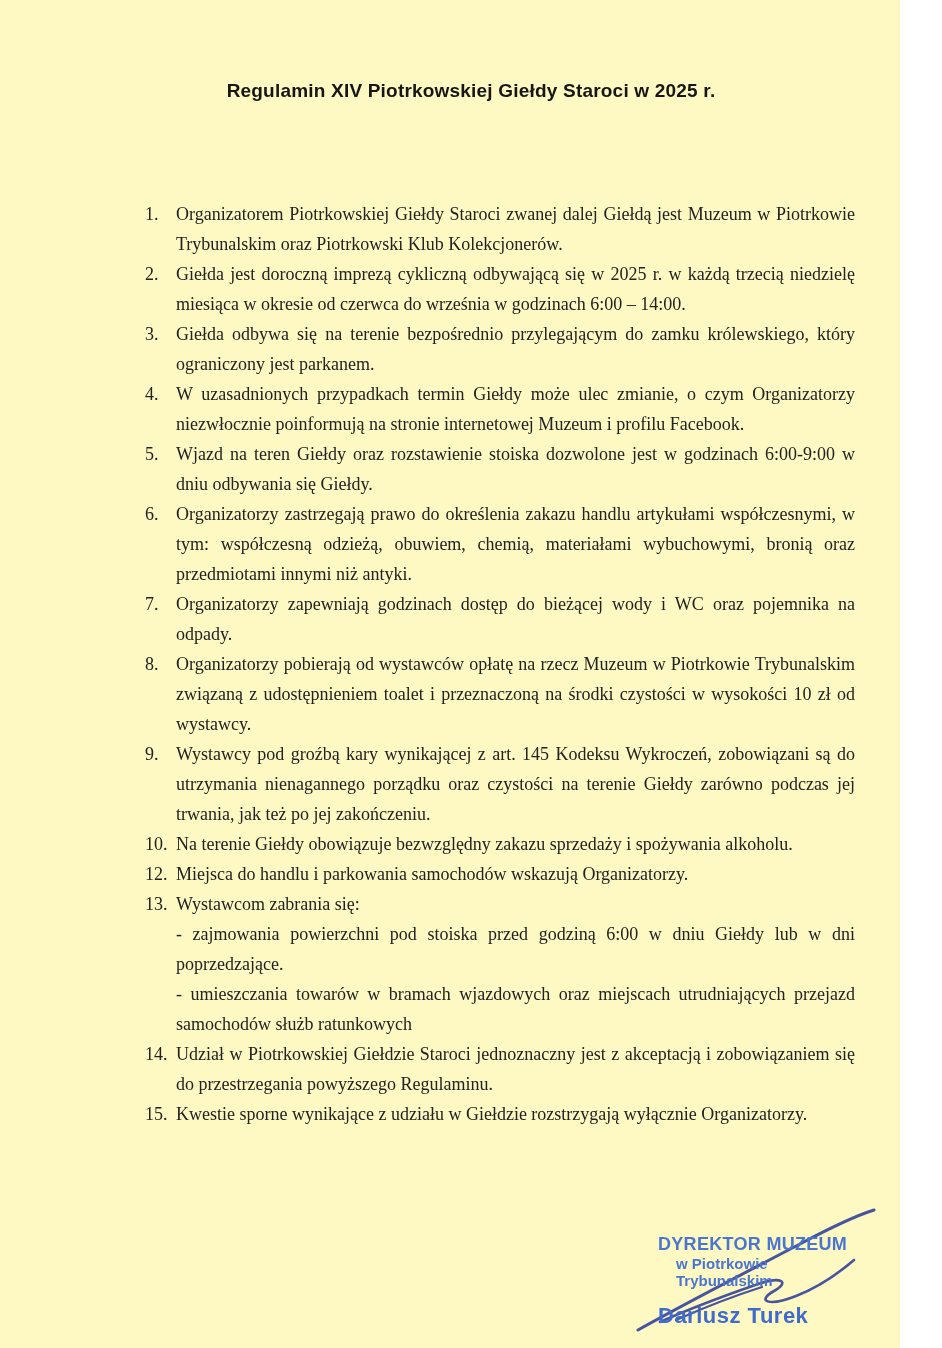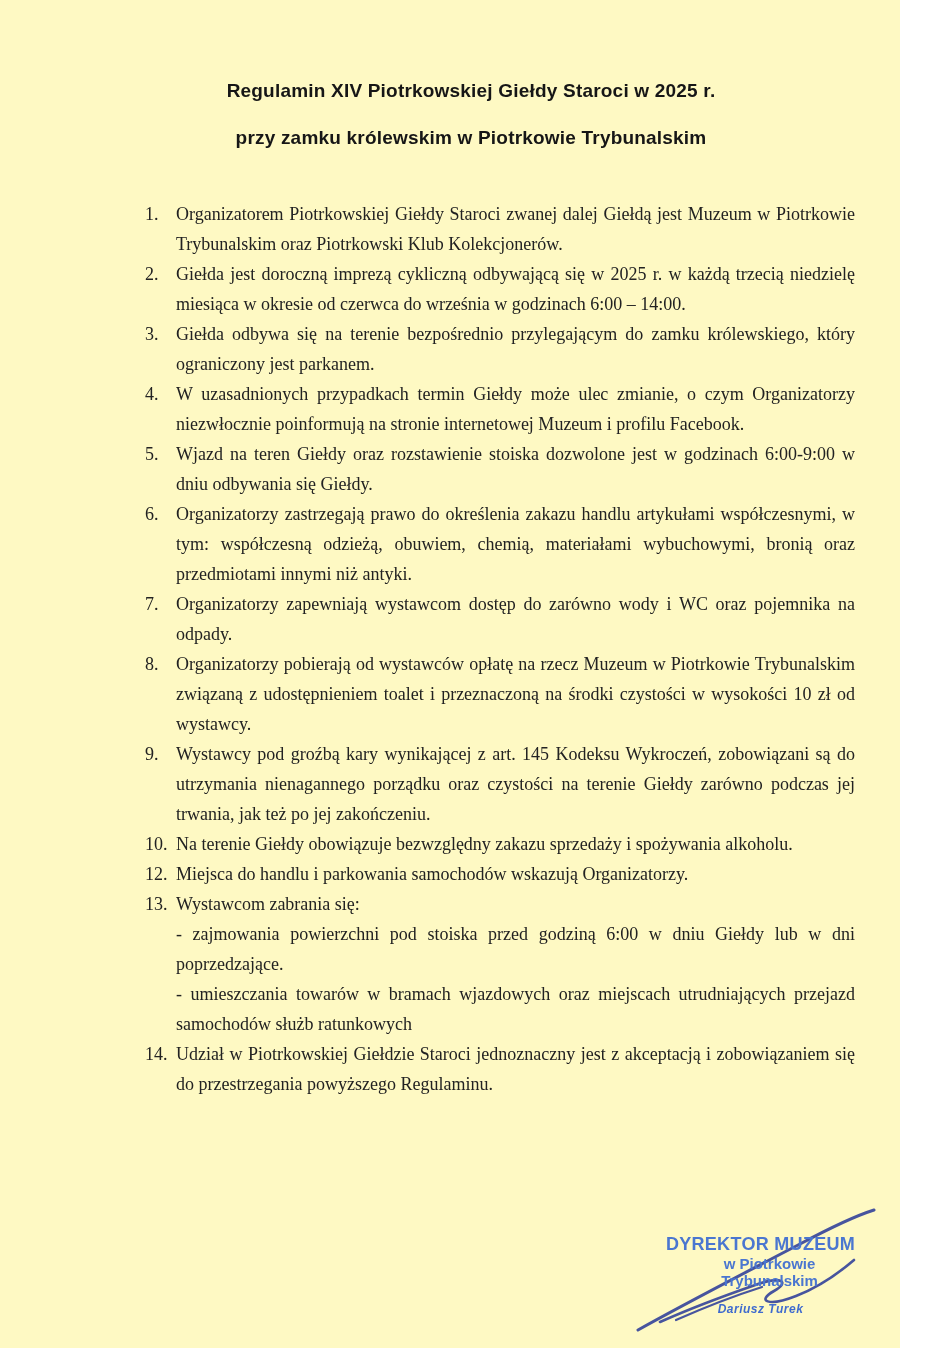--- a/index.html
+++ b/index.html
@@ -53,47 +53,46 @@
     text-align: left;
   }
   .item-body div {
     text-align: justify;
   }
   .stamp {
     position: absolute;
     top: 1234px;
     left: 658px;
     width: 205px;
-    text-align: center;
+    text-align: left;
     font-family: "Liberation Sans", sans-serif;
     font-weight: bold;
     line-height: 1.15;
   }
   .stamp-line1 { font-size: 18px; letter-spacing: 0.3px; }
   .stamp-line2 { font-size: 15px; }
-  .stamp-name  { font-size: 12px; font-style: italic; margin-top: 14px; letter-spacing: 0.5px; }
+  .stamp-name  { font-size: 22px; margin-top: 14px; letter-spacing: 0.5px; }
   .sig-svg {
     position: absolute;
     top: 1208px;
     left: 630px;
     width: 250px;
     height: 130px;
     pointer-events: none;
   }
   
   .scanned { filter: blur(0.2px); }
 </style>
 </head>
 <body>
 
 <div class="page scanned">
 
   <div class="titles">
     <p class="title-line">Regulamin XIV Piotrkowskiej Giełdy Staroci w 2025 r.</p>
-    <p class="title-line">przy zamku królewskim w Piotrkowie Trybunalskim</p>
   </div>
 
   <div class="reg-list">
       <div class="item">
         <span class="num">1.</span>
         <div class="item-body">
           <div>Organizatorem Piotrkowskiej Giełdy Staroci zwanej dalej Giełdą jest Muzeum w Piotrkowie Trybunalskim oraz Piotrkowski Klub Kolekcjonerów.</div>
         </div>
       </div>
       <div class="item">
@@ -122,21 +121,21 @@
       </div>
       <div class="item">
         <span class="num">6.</span>
         <div class="item-body">
           <div>Organizatorzy zastrzegają prawo do określenia zakazu handlu artykułami współczesnymi, w tym: współczesną odzieżą, obuwiem, chemią, materiałami wybuchowymi, bronią oraz przedmiotami innymi niż antyki.</div>
         </div>
       </div>
       <div class="item">
         <span class="num">7.</span>
         <div class="item-body">
-          <div>Organizatorzy zapewniają wystawcom dostęp do zarówno wody i WC oraz pojemnika na odpady.</div>
+          <div>Organizatorzy zapewniają godzinach dostęp do bieżącej wody i WC oraz pojemnika na odpady.</div>
         </div>
       </div>
       <div class="item">
         <span class="num">8.</span>
         <div class="item-body">
           <div>Organizatorzy pobierają od wystawców opłatę na rzecz Muzeum w Piotrkowie Trybunalskim związaną z udostępnieniem toalet i przeznaczoną na środki czystości w wysokości 10 zł od wystawcy.</div>
         </div>
       </div>
       <div class="item">
         <span class="num">9.</span>
@@ -163,20 +162,26 @@
           <div>- zajmowania powierzchni pod stoiska przed godziną 6:00 w dniu Giełdy lub w dni poprzedzające.</div>
           <div>- umieszczania towarów w bramach wjazdowych oraz miejscach utrudniających przejazd samochodów służb ratunkowych</div>
         </div>
       </div>
       <div class="item">
         <span class="num">14.</span>
         <div class="item-body">
           <div>Udział w Piotrkowskiej Giełdzie Staroci jednoznaczny jest z akceptacją i zobowiązaniem się do przestrzegania powyższego Regulaminu.</div>
         </div>
       </div>
+      <div class="item">
+        <span class="num">15.</span>
+        <div class="item-body">
+          <div>Kwestie sporne wynikające z udziału w Giełdzie rozstrzygają wyłącznie Organizatorzy.</div>
+        </div>
+      </div>
     </div>
 
   <svg class="sig-svg" viewBox="0 0 250 130" fill="none" xmlns="http://www.w3.org/2000/svg">
     <path id="sig-stroke-1" stroke-width="3" stroke-linecap="round" d="M8,122 C40,104 120,62 170,36 C200,20 225,8 244,2" stroke="#47549e"></path>
     <path id="sig-stroke-2" stroke-width="2.6" stroke-linecap="round" d="M30,114 C70,96 105,84 128,76 C152,68 160,74 144,83 C126,93 138,99 166,88 C192,78 210,64 224,52" stroke="#47549e"></path>
     <path id="sig-stroke-3" stroke-width="2.2" stroke-linecap="round" d="M46,112 C80,97 110,86 132,79" stroke="#47549e"></path>
   </svg>
 
   <div class="stamp">
     <div class="stamp-line1" style="color: rgb(74, 118, 208);">DYREKTOR MUZEUM</div>

